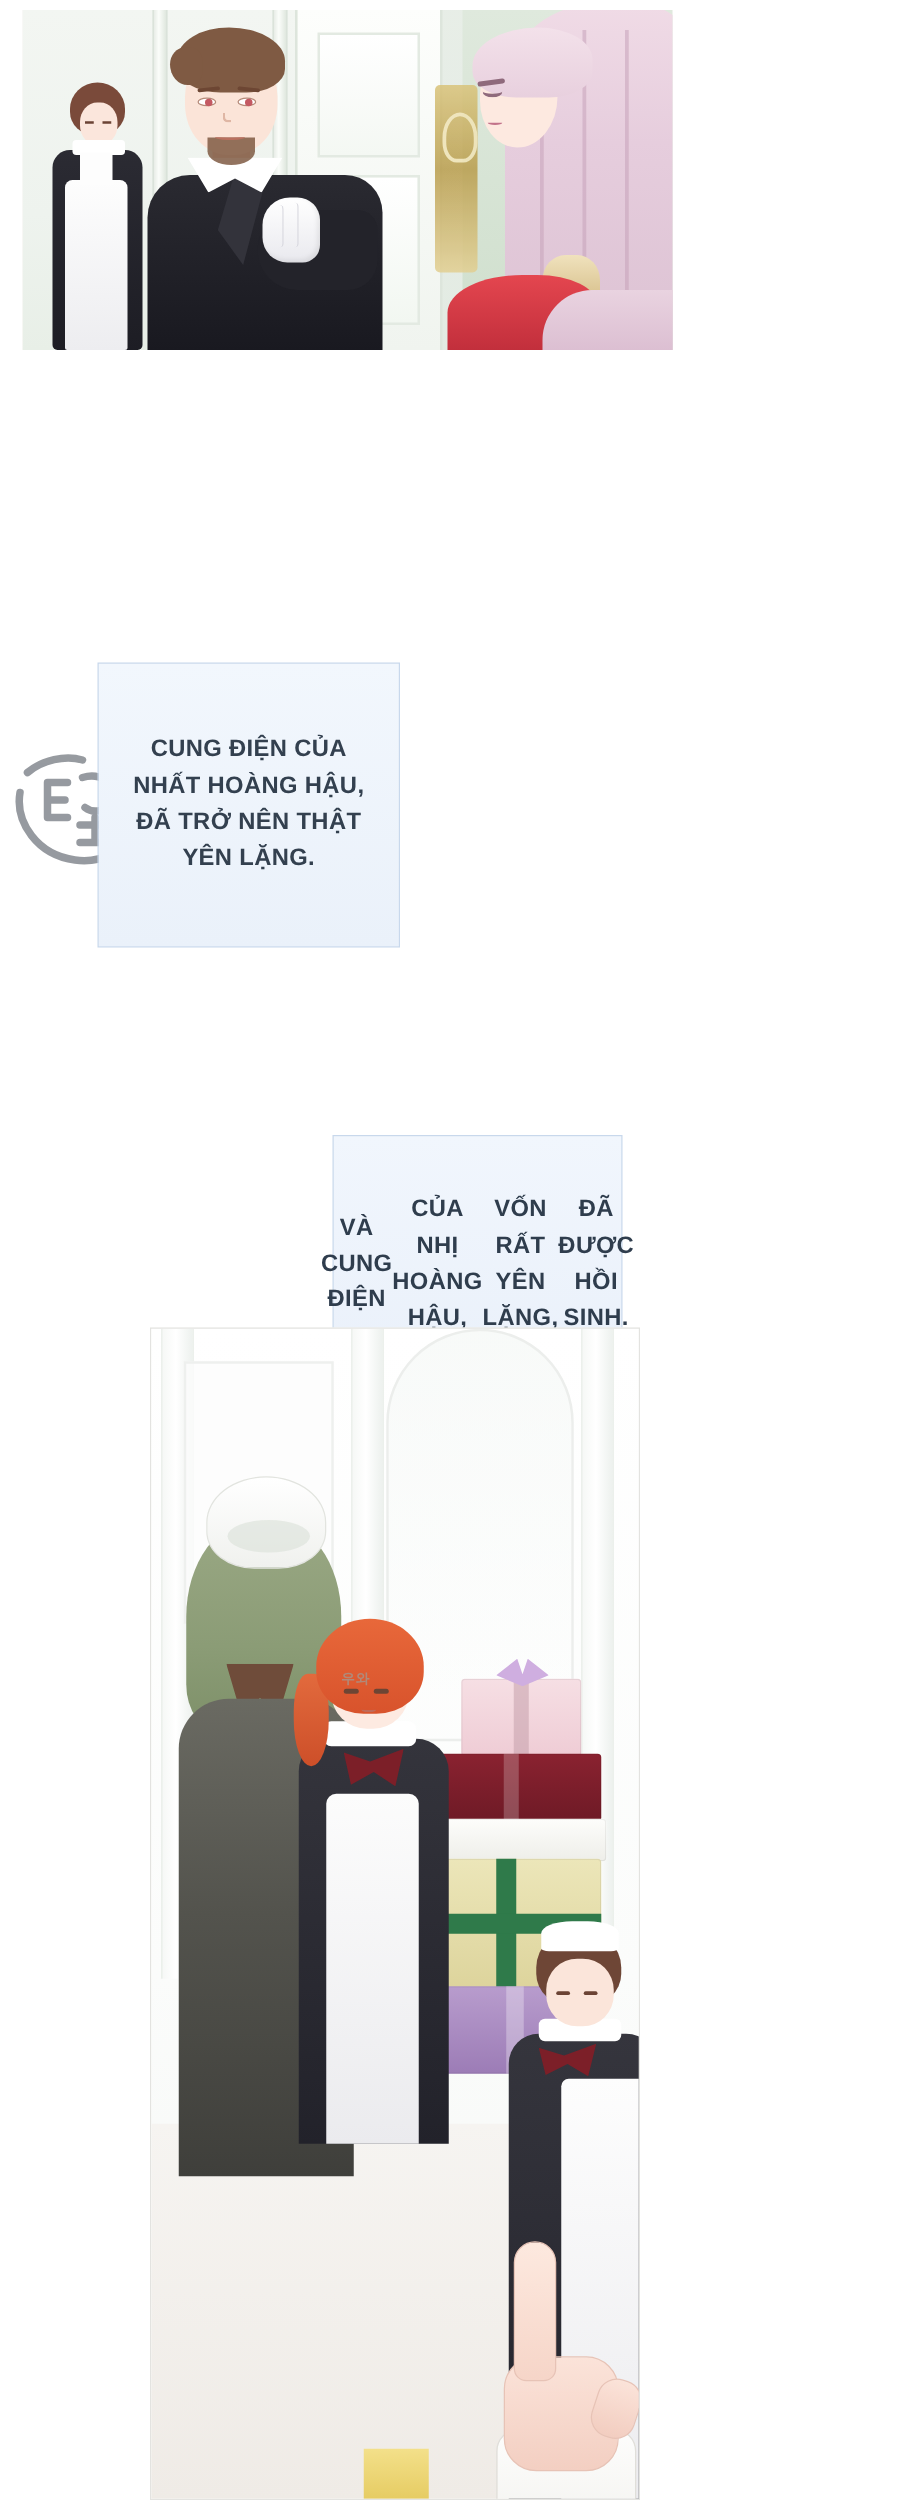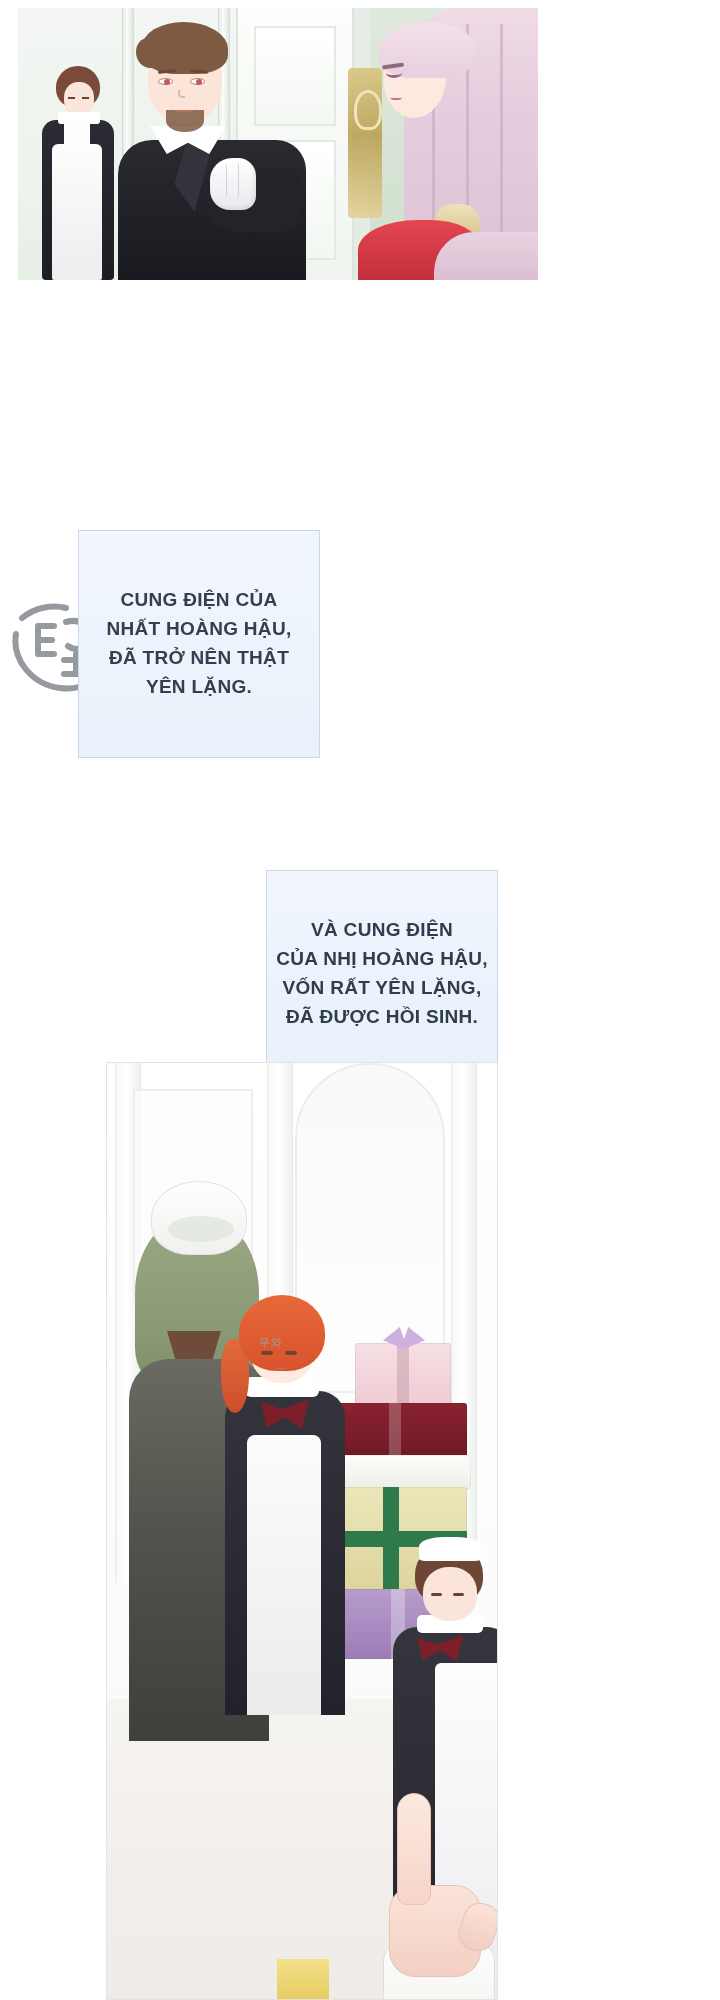--- a/index.html
+++ b/index.html
@@ -246,27 +246,27 @@
     border: 1px solid #c8d8ec;
     display: flex;
     flex-direction: column;
     align-items: center;
     justify-content: center;
     padding: 10px 8px;
   }
   .box2 {
     position: absolute;
     left: 266px;
-    top: 870px;
+    top: 908px;
     width: 232px;
     height: 208px;
     background: linear-gradient(180deg, #f1f6fd 0%, #e9f0fa 100%);
     border: 1px solid #c8d8ec;
     display: flex;
-    flex-direction: column;
+    flex-direction: row;
     align-items: center;
     justify-content: center;
     padding: 10px 8px;
   }
   .ttext {
     margin: 0;
     text-align: center;
     color: #33404f;
     font-family: "Liberation Sans", sans-serif;
     font-weight: 700;
@@ -274,21 +274,21 @@
     line-height: 1.52;
     letter-spacing: .3px;
     font-stretch: condensed;
     text-transform: uppercase;
   }
   .box2 .ttext { color: #2f3d4d; }
 
   
   .panel2 {
     position: absolute;
-    left: 106px;
+    left: 120px;
     top: 1062px;
     width: 392px;
     height: 938px;
     overflow: hidden;
     background: #fbfbfa;
     border: 1px solid #e3e3e0;
   }
   .p2-wall {
     position: absolute; inset: 0;
     background: linear-gradient(180deg, #ffffff 0%, #fbfcfb 55%, #f4f6f4 100%);

